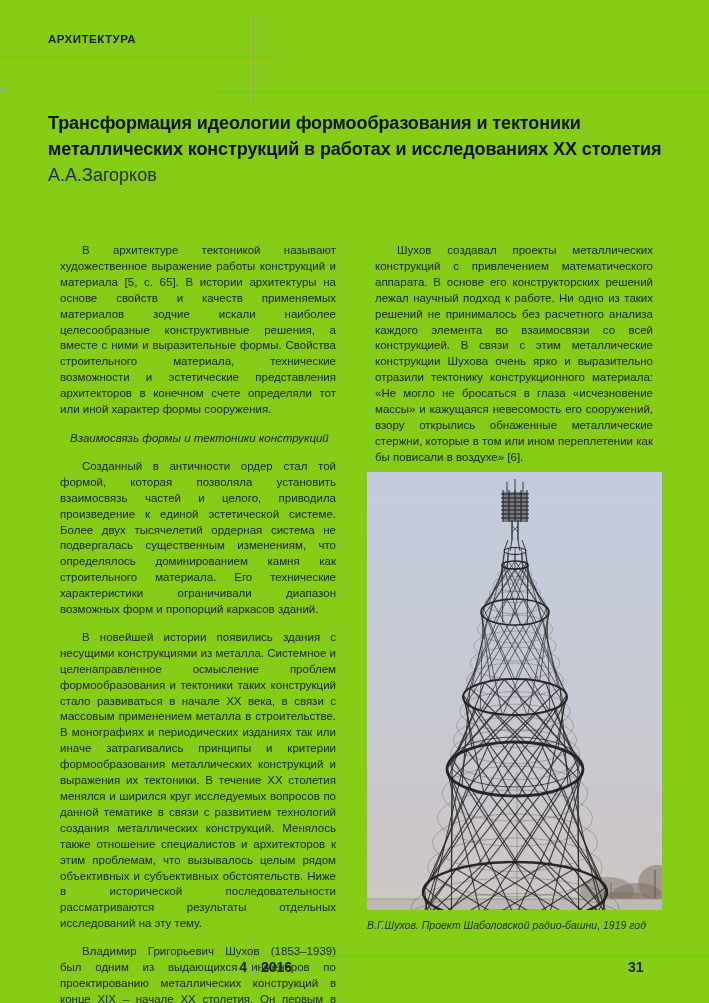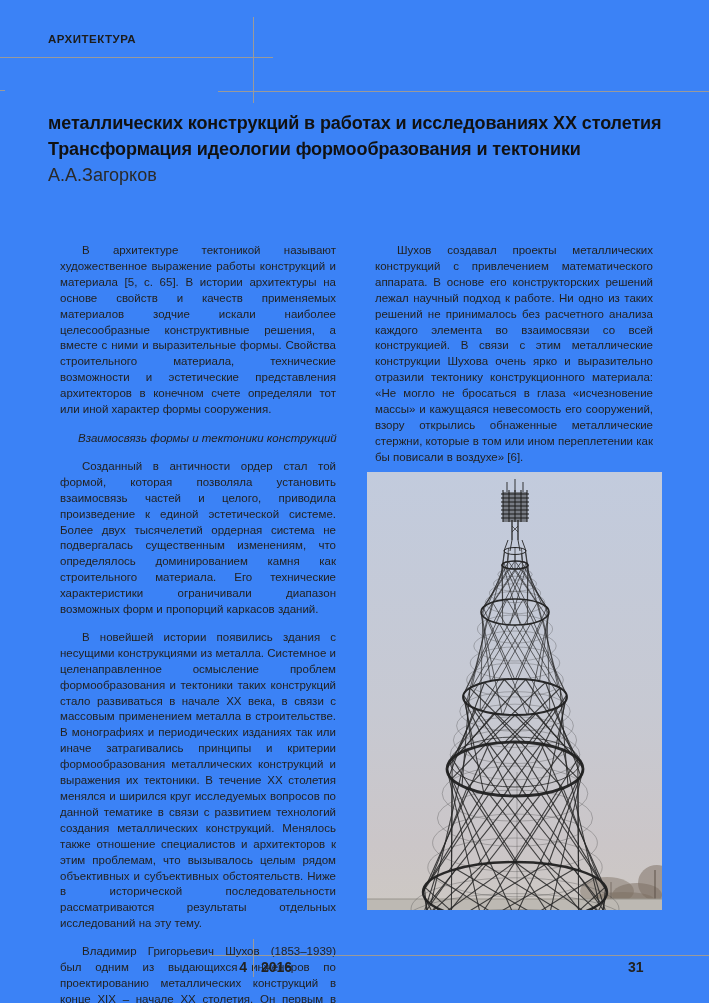--- a/index.html
+++ b/index.html
@@ -1,17 +1,17 @@
 <!DOCTYPE html>
 <html style="--rule: #9a9a9a;"><head>
 <meta charset="utf-8">
 <style>
   html,body{margin:0;padding:0;background:#ffffff;}
   .page{
-    position:relative;width:709px;height:1003px;background:#3b82f6;overflow:hidden;
+    position:relative;width:709px;height:1003px;background:#84cc16;overflow:hidden;
     font-family:"Liberation Sans","DejaVu Sans",sans-serif;color:#1e1e1e;
   }
   .rule{position:absolute;background:var(--rule,#9a9a9a);}
   .kicker{
     position:absolute;left:48px;top:33px;font-size:11.5px;font-weight:700;
     letter-spacing:.5px;color:#1c1c1c;
   }
   .title{
     position:absolute;left:48px;top:110px;font-size:18px;line-height:26px;
     font-weight:700;color:#111;white-space:nowrap;letter-spacing:-.1px;
@@ -22,21 +22,21 @@
   }
   .col{
     position:absolute;top:231px;font-size:11.5px;line-height:15.9px;
     text-align:justify;color:#222;
   }
   .col-left{left:48px;width:300px;}
   .col-right{left:363px;width:302px;}
   .col p{margin:12px;}
   .col p.indent{text-indent:22px;}
   .subhead{
-    margin:13px 0 0 8px;font-style:italic;font-weight:400;font-size:11.5px;
+    margin:13px 0 0 0;font-style:italic;font-weight:400;font-size:11.5px;
     line-height:15.9px;text-indent:22px;text-align:left;color:#222;
   }
   figure{position:absolute;left:367px;top:472px;margin:0;width:295px;}
   figure svg{display:block;}
   .caption{
     position:absolute;left:367px;top:919px;width:310px;font-style:italic;
     font-size:10.5px;color:#2b2b2b;white-space:nowrap;
   }
   
   .rule-a{left:0;top:57px;width:273px;height:1px;}
@@ -59,22 +59,22 @@
 <div class="page">
 
   <div class="kicker">АРХИТЕКТУРА</div>
 
   <div class="rule rule-a"></div>
   <div class="rule rule-b"></div>
   <div class="rule rule-c"></div>
   <div class="rule rule-tick"></div>
 
   <div class="title">
+    <div>Трансформация идеологии формообразования и тектоники</div>
     <div>металлических конструкций в работах и исследованиях XX столетия</div>
-    <div>Трансформация идеологии формообразования и тектоники</div>
   </div>
   <div class="author">А.А.Загорков</div>
 
   <div class="col col-left">
     <p class="indent">В архитектуре тектоникой называют художественное выражение работы конструкций и материала [5, с. 65]. В истории архитектуры на основе свойств и качеств применяемых материалов зодчие искали наиболее целесообразные конструктивные решения, а вместе с ними и выразительные формы. Свойства строительного материала, технические возможности и эстетические представления архитекторов в конечном счете определяли тот или иной характер формы сооружения.</p>
     <h3 class="subhead">Взаимосвязь формы и тектоники конструкций</h3>
     <p class="indent">Созданный в античности ордер стал той формой, которая позволяла установить взаимосвязь частей и целого, приводила произведение к единой эстетической системе. Более двух тысячелетий ордерная система не подвергалась существенным изменениям, что определялось доминированием камня как строительного материала. Его технические характеристики ограничивали диапазон возможных форм и пропорций каркасов зданий.</p>
     <p class="indent">В новейшей истории появились здания с несущими конструкциями из металла. Системное и целенаправленное осмысление проблем формообразования и тектоники таких конструкций стало развиваться в начале XX века, в связи с массовым применением металла в строительстве. В монографиях и периодических изданиях так или иначе затрагивались принципы и критерии формообразования металлических конструкций и выражения их тектоники. В течение XX столетия менялся и ширился круг исследуемых вопросов по данной тематике в связи с развитием технологий создания металлических конструкций. Менялось также отношение специалистов и архитекторов к этим проблемам, что вызывалось целым рядом объективных и субъективных обстоятельств. Ниже в исторической последовательности рассматриваются результаты отдельных исследований на эту тему.</p>
     <p class="indent">Владимир Григорьевич Шухов (1853–1939) был одним из выдающихся инженеров по проектированию металлических конструкций в конце XIX – начале XX столетия. Он первым в мировой практике разработал и построил пространственные решетчатые конструкции покрытий и башен различного назначения, формы которых отличались исключительным разнообразием и оригинальностью. Основной идеей этих</p>
   </div>
@@ -308,20 +308,21 @@
         <line x1="136" y1="18" x2="136" y2="50" stroke="#222" stroke-width="1.2" opacity="0.9"></line>
         <line x1="142" y1="18" x2="142" y2="50" stroke="#222" stroke-width="1.2" opacity="0.9"></line>
         <line x1="148" y1="18" x2="148" y2="50" stroke="#222" stroke-width="1.2" opacity="0.9"></line>
         <line x1="154" y1="18" x2="154" y2="50" stroke="#222" stroke-width="1.2" opacity="0.9"></line>
         <line x1="160" y1="18" x2="160" y2="50" stroke="#222" stroke-width="1.2" opacity="0.9"></line>
         <line x1="140" y1="10" x2="140" y2="20" stroke="#222" stroke-width="1" opacity="0.9"></line>
         <line x1="148" y1="7" x2="148" y2="20" stroke="#222" stroke-width="1" opacity="0.9"></line>
         <line x1="156" y1="10" x2="156" y2="20" stroke="#222" stroke-width="1" opacity="0.9"></line>
       </svg>
   </figure>
+  <div class="caption">В.Г.Шухов. Проект Шаболовской радио-башни, 1919 год</div>
 
   <div class="rule rule-d"></div>
   <div class="rule rule-e"></div>
   <div class="issue-no">4</div>
   <div class="issue-year">2016</div>
   <div class="page-no">31</div>
 
 </div>
 
 </body></html>

